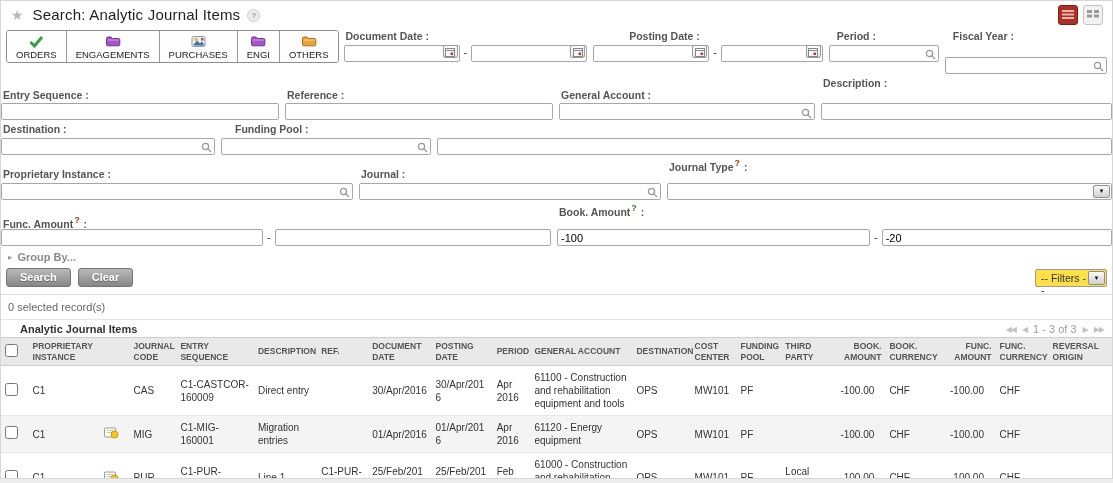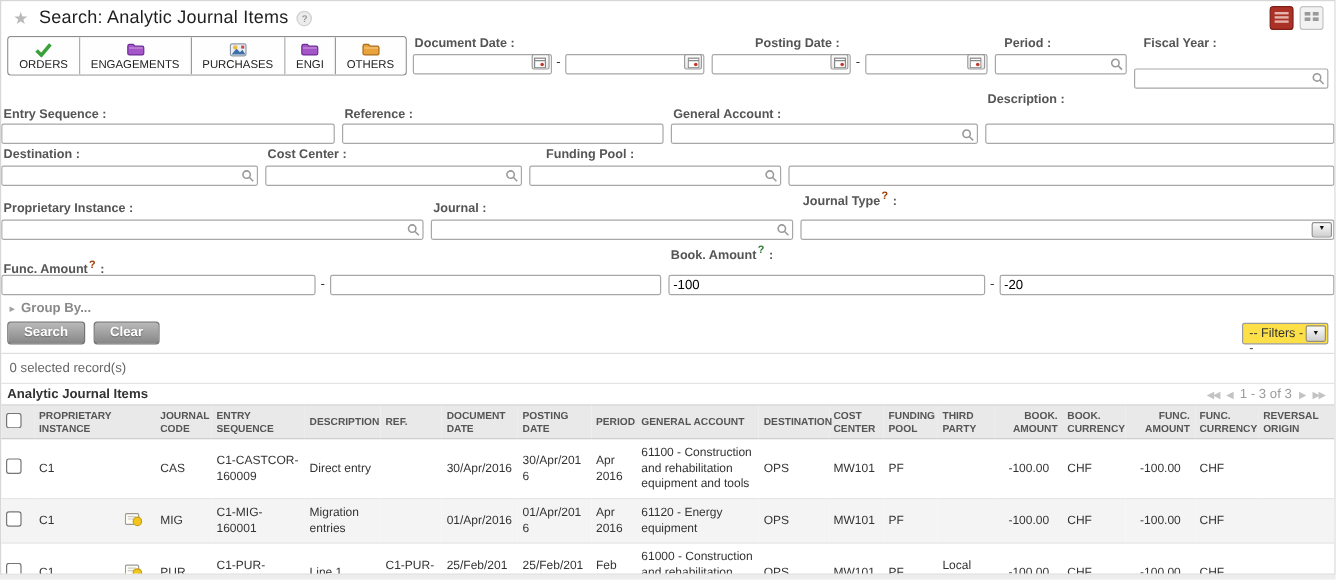--- a/index.html
+++ b/index.html
@@ -57,21 +57,21 @@
   .btnrow { display:flex; align-items:center; padding:3px 5px 7px; }
   .btn { background:linear-gradient(#b9b9b9,#878787); border:1px solid #747474; border-radius:3px; color:#fff;
     font-weight:bold; font-size:11px; padding:2px 13px 3px; margin-right:7px; cursor:pointer;
     text-shadow:0 1px 1px rgba(0,0,0,.35); font-family:"Liberation Sans",sans-serif; }
   .filters { margin-left:auto; width:72px; position:relative; height:18px; border:1px solid #9a9a9a; border-radius:2px;
     background:#fde047; font-size:10.5px; color:#333; padding:2px 18px 0 5px; }
   .sep { border-top:1px solid #dedede; }
   .status { padding:6px 7px; font-size:11px; color:#666; border-bottom:1px solid #e4e4e4; }
 
   
-  .tabletitle { display:flex; align-items:flex-end; padding:3px 8px 2px 5px; }
+  .tabletitle { display:flex; align-items:flex-end; padding:3px 8px 2px 19px; }
   .ttitle { font-weight:bold; font-size:11px; color:#333; }
   .pag { margin-left:auto; display:flex; align-items:center; gap:6px; }
   .pag .arr { font-size:8px; color:#c3c3c3; letter-spacing:-1px; cursor:pointer; }
   .pag .ptext { color:#9b9b9b; font-size:11px; }
 
   table.results { width:100%; border-collapse:collapse; table-layout:fixed; }
   .results thead th { background:#e9e9e9; border-top:1px solid #cecece; border-bottom:1px solid #cecece;
     color:#555; font-size:8.5px; text-align:left; padding:3px 4px; vertical-align:middle; line-height:1.25; font-weight:bold; }
   .results thead th.r { text-align:right; }
   .results tbody td { padding:5px 4px; color:#333; font-size:10px; vertical-align:middle; line-height:1.3;
@@ -278,76 +278,64 @@
       <div class="fctrl">
         <span class="inwrap has-mag fill">
           <input class="txt" style="">
           <span class="mag"><svg width="11" height="11">
                 <circle cx="4.5" cy="4.5" r="3.1" fill="none" stroke="#999" stroke-width="1.3"></circle>
                 <line x1="6.9" y1="6.9" x2="10" y2="10" stroke="#999" stroke-width="1.3"></line>
               </svg></span>
         </span>
       </div>
     </div>
-    <div class="field" style="width:214px">
-      <div class="flabel">Cost Center :</div>
+    <div class="field" style="width:210px">
+      <div class="flabel" style="padding-left:14px">Funding Pool :</div>
       <div class="fctrl">
         <span class="inwrap has-mag fill">
           <input class="txt" style="">
           <span class="mag"><svg width="11" height="11">
                 <circle cx="4.5" cy="4.5" r="3.1" fill="none" stroke="#999" stroke-width="1.3"></circle>
                 <line x1="6.9" y1="6.9" x2="10" y2="10" stroke="#999" stroke-width="1.3"></line>
               </svg></span>
         </span>
       </div>
     </div>
-    <div class="field" style="width:210px">
-      <div class="flabel" style="padding-left:14px">Funding Pool :</div>
+    <div class="field grow">
+      <div class="fctrl">
+          <span class="inwrap fill"><input class="txt" style=""></span>
+        </div>
+    </div>
+  </div>
+
+  <div class="frow">
+    <div class="field" style="width:352px">
+      <div class="flabel">Proprietary Instance :</div>
       <div class="fctrl">
         <span class="inwrap has-mag fill">
           <input class="txt" style="">
           <span class="mag"><svg width="11" height="11">
                 <circle cx="4.5" cy="4.5" r="3.1" fill="none" stroke="#999" stroke-width="1.3"></circle>
                 <line x1="6.9" y1="6.9" x2="10" y2="10" stroke="#999" stroke-width="1.3"></line>
               </svg></span>
         </span>
       </div>
     </div>
-    <div class="field grow">
-      <div class="fctrl">
-          <span class="inwrap fill"><input class="txt" style=""></span>
-        </div>
-    </div>
-  </div>
-
-  <div class="frow">
-    <div class="field" style="width:352px">
-      <div class="flabel">Proprietary Instance :</div>
+    <div class="field" style="width:302px">
+      <div class="flabel">Journal :</div>
       <div class="fctrl">
         <span class="inwrap has-mag fill">
           <input class="txt" style="">
           <span class="mag"><svg width="11" height="11">
                 <circle cx="4.5" cy="4.5" r="3.1" fill="none" stroke="#999" stroke-width="1.3"></circle>
                 <line x1="6.9" y1="6.9" x2="10" y2="10" stroke="#999" stroke-width="1.3"></line>
               </svg></span>
         </span>
       </div>
     </div>
-    <div class="field" style="width:302px">
-      <div class="flabel">Journal :</div>
-      <div class="fctrl">
-        <span class="inwrap has-mag fill">
-          <input class="txt" style="">
-          <span class="mag"><svg width="11" height="11">
-                <circle cx="4.5" cy="4.5" r="3.1" fill="none" stroke="#999" stroke-width="1.3"></circle>
-                <line x1="6.9" y1="6.9" x2="10" y2="10" stroke="#999" stroke-width="1.3"></line>
-              </svg></span>
-        </span>
-      </div>
-    </div>
     <div class="field grow">
       <div class="flabel">
         <span>Journal Type</span><sup class="hq orange">?</sup>
         <span>:</span>
       </div>
       <div class="fctrl">
         <span class="inwrap fill">
           <div class="selectbox">
             <span class="selarrow">▼</span>
           </div>
@@ -367,21 +355,21 @@
         <span class="dash">-</span>
         <span class="inwrap fill"><input class="txt" style=""></span>
       </div>
     </div>
     <div class="field grow">
       <div class="flabel">
         <span>Book. Amount</span><sup class="hq green">?</sup>
         <span>:</span>
       </div>
       <div class="fctrl">
-        <span class="inwrap" style="width:264px"><input class="txt" value="-100" style=""></span>
+        <span class="inwrap" style="width:313px"><input class="txt" value="-100" style=""></span>
         <span class="dash">-</span>
         <span class="inwrap fill"><input class="txt" value="-20" style=""></span>
       </div>
     </div>
   </div>
 
   <div class="groupby">
     <span class="expander">▸</span>
     <span>Group By...</span>
   </div>

